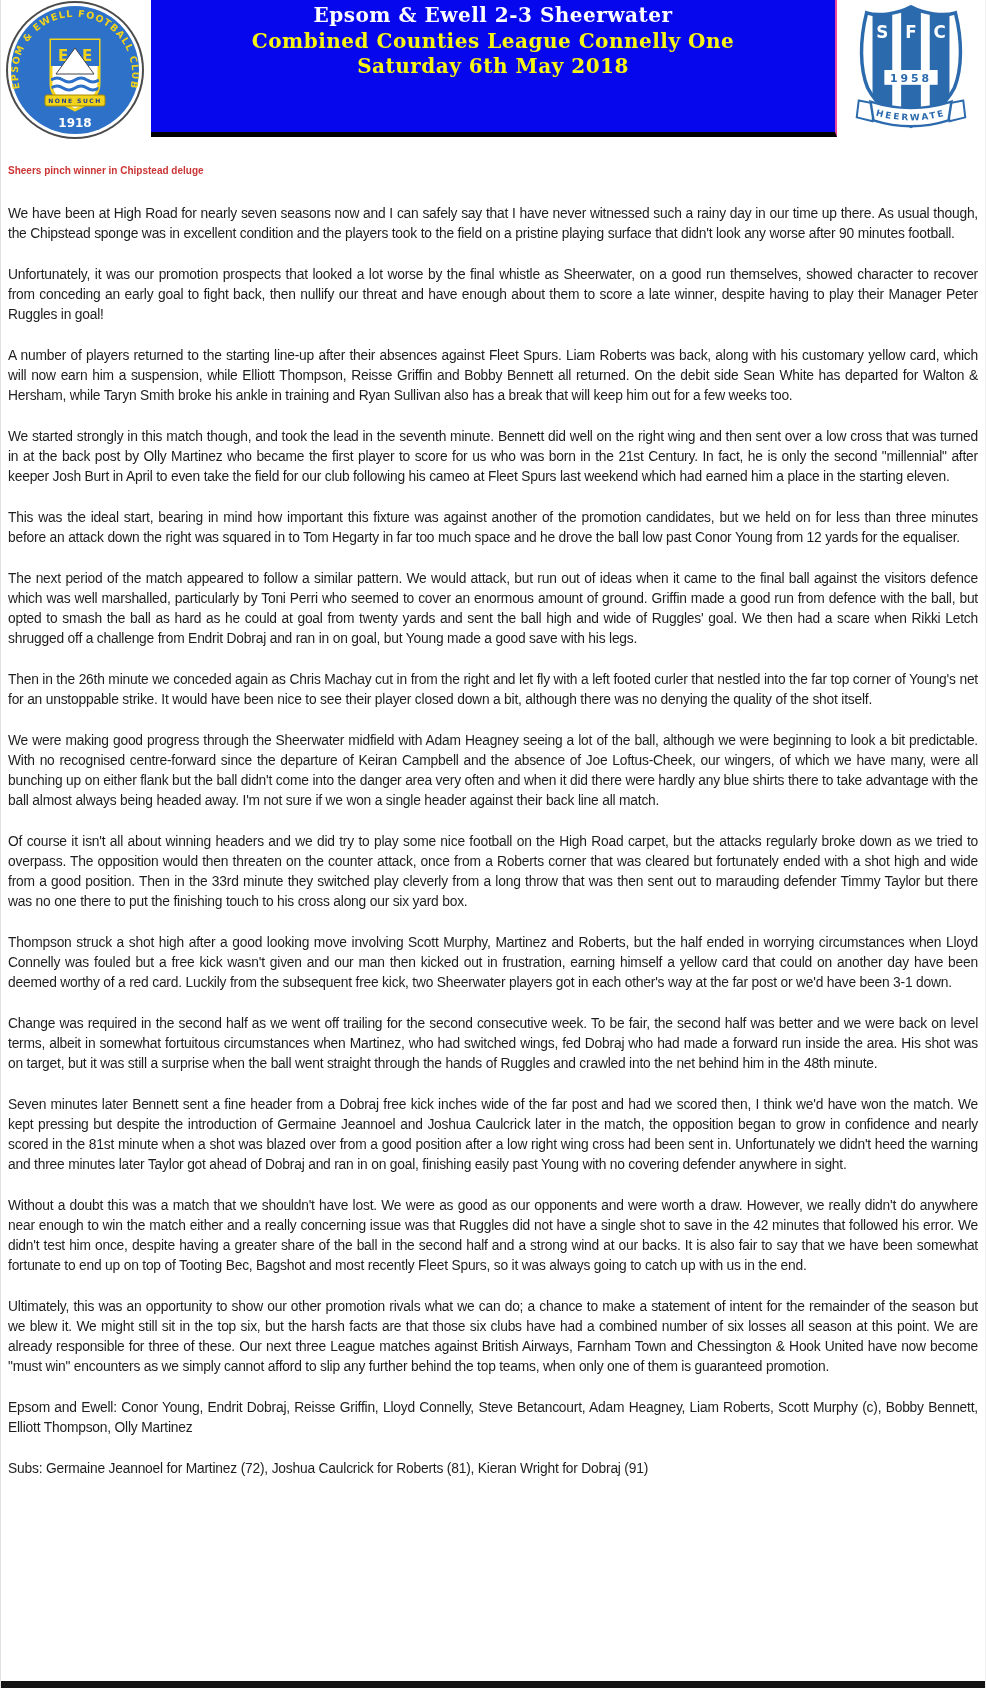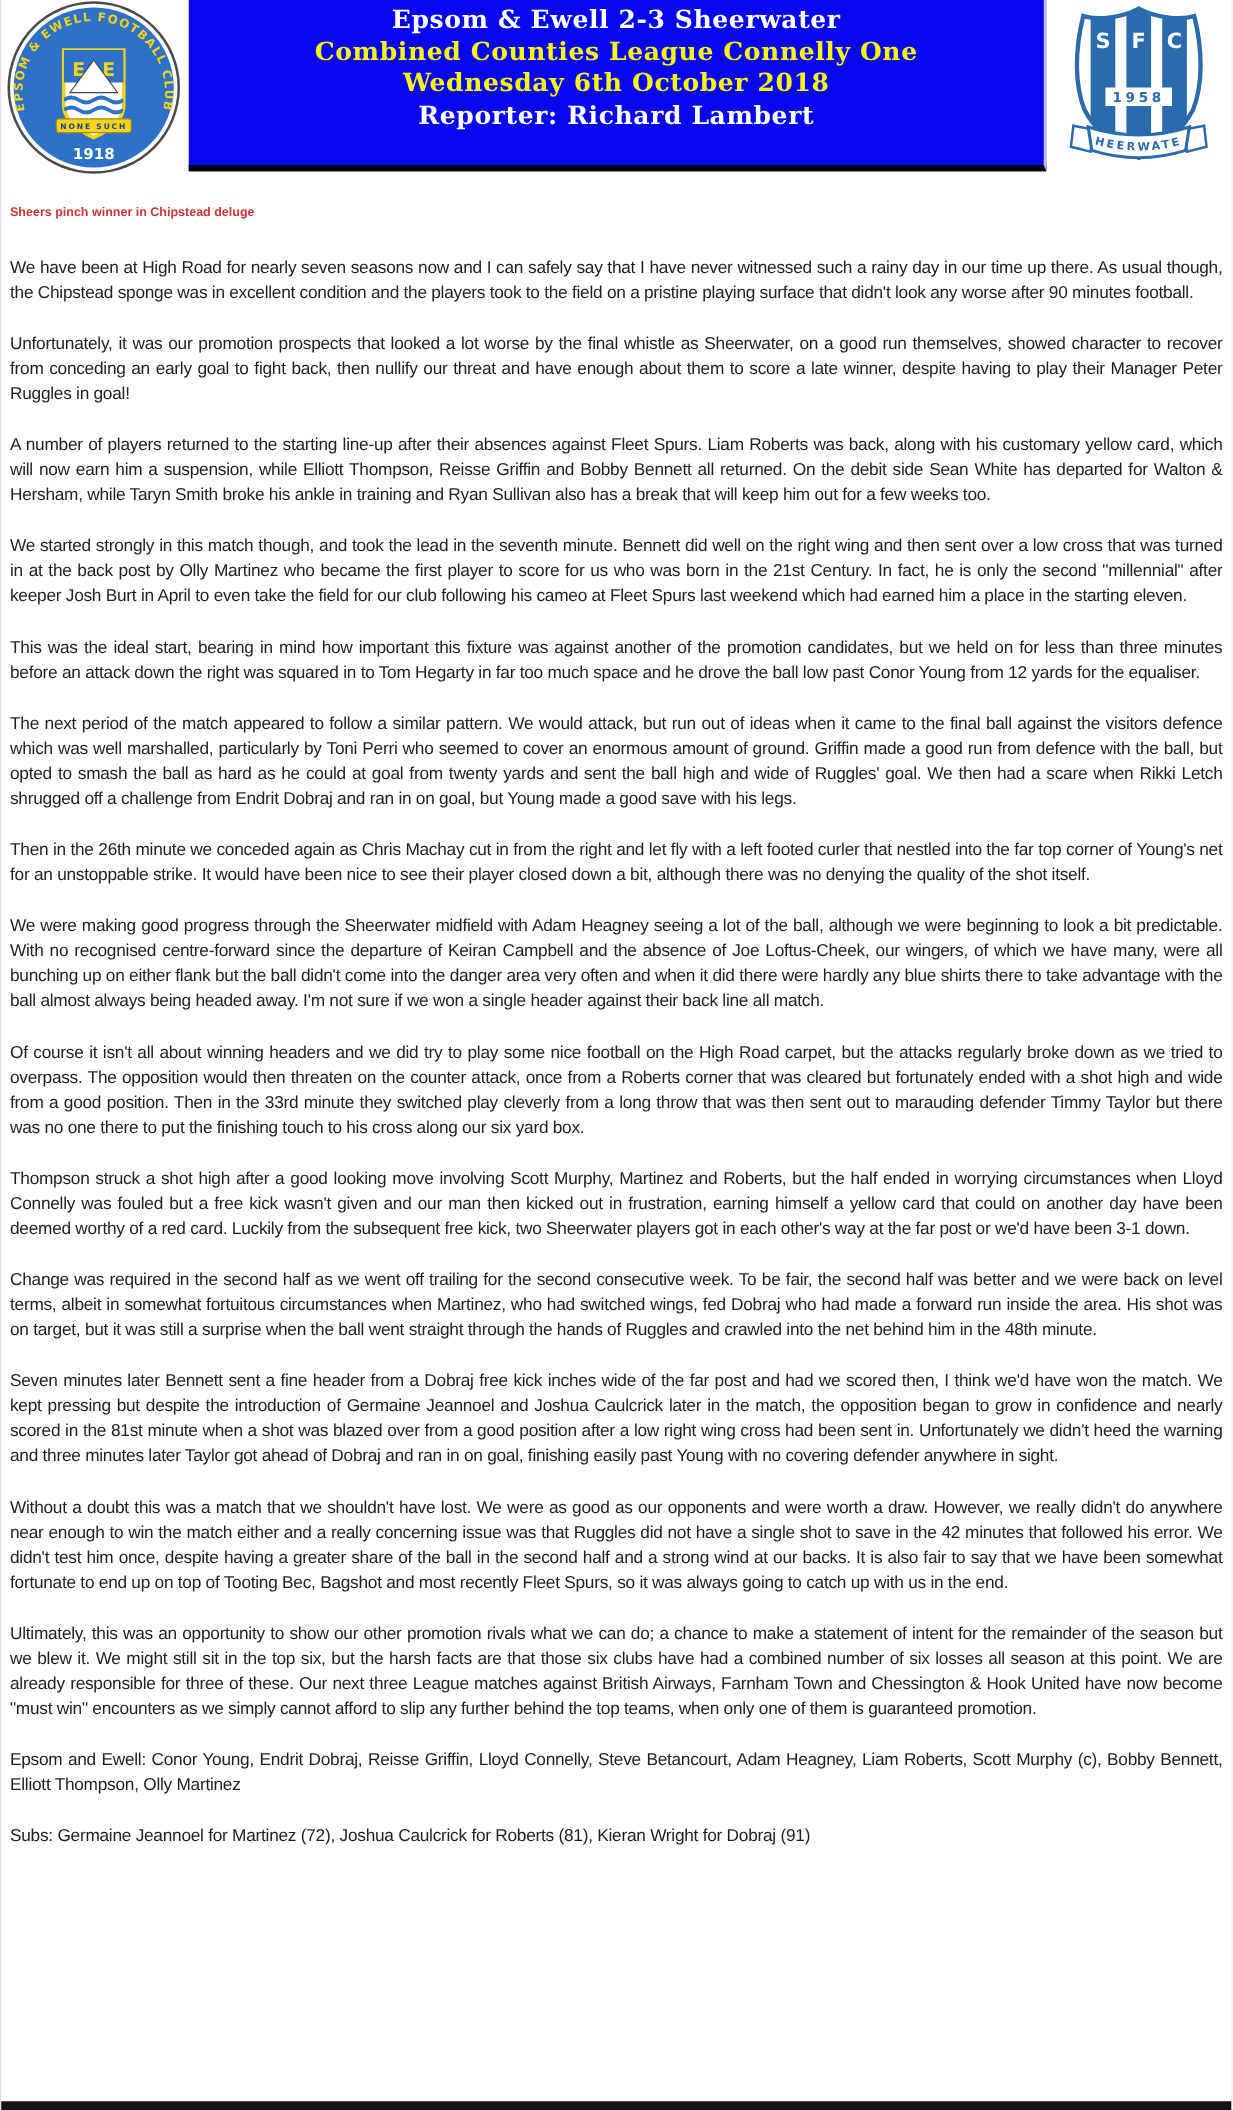--- a/index.html
+++ b/index.html
@@ -4,21 +4,21 @@
 <style>
   html,body{margin:0;padding:0;background:#ffffff;}
   body{width:986px;height:1688px;position:relative;overflow:hidden;
        font-family:"Liberation Sans",sans-serif;}
   .page{width:984px;height:1688px;border-left:1px solid #e2e2e2;border-right:1px solid #efefef;
         position:relative;background:#fff;}
   
   .masthead{display:flex;height:140px;align-items:flex-start;}
   .crest{width:148px;height:140px;display:flex;align-items:center;justify-content:center;flex:0 0 auto;}
   .banner{flex:1 1 auto;height:129px;margin-left:2px;background:var(--banner-blue,#0707ee);
-          border-bottom:5px solid #000;border-right:2px solid #c4b5fd;
+          border-bottom:5px solid #000;border-right:2px solid #ec4899;
           text-align:center;padding-top:3px;
           font-family:"DejaVu Serif",serif;font-weight:bold;}
   .banner-line{font-size:20px;line-height:25.5px;letter-spacing:0.5px;white-space:nowrap;}
   .t-white{color:var(--banner-white,#ffffff);}
   .t-yellow{color:var(--banner-yellow,#f8f512);}
   
   article{padding:12px 7px 0 7px;}
   .headline{font-size:10px;line-height:18px;font-weight:bold;margin:10px 0 24px 0;
             color:var(--headline-red,#cb3535);}
   .body-par{font-size:13.8px;font-weight:normal;color:var(--body-text,#1e1e1e);
@@ -59,22 +59,21 @@
         </g>
         <rect x="40" y="95" width="60" height="11" rx="2" fill="var(--crest-yellow-epsom)" stroke="#a88a00" stroke-width="1"></rect>
         <text x="70" y="103" font-size="6" font-weight="bold" text-anchor="middle" fill="#1e3f8f" letter-spacing="1.5">NONE SUCH</text>
         <text x="70" y="127" font-size="12" font-weight="bold" text-anchor="middle" fill="#ffffff">1918</text>
       </svg>
     </div>
 
     <div class="banner">
       <div class="banner-line t-white">Epsom &amp; Ewell 2-3 Sheerwater</div>
       <div class="banner-line t-yellow">Combined Counties League Connelly One</div>
-      <div class="banner-line t-yellow">Wednesday 6th October 2018</div>
-      <div class="banner-line t-white">Reporter: Richard Lambert</div>
+      <div class="banner-line t-yellow">Saturday 6th May 2018</div>
     </div>
 
     <div class="crest">
       <svg width="148" height="140" viewBox="0 0 150 140">
         <clipPath id="sfcShield">
           <path d="M75,6 C62,13 42,16 30,12 C23,40 23,68 31,88 C41,108 60,119 75,127 C90,119 109,108 119,88 C127,68 127,40 120,12 C108,16 88,13 75,6 Z"></path>
         </clipPath>
         <g clip-path="url(#sfcShield)">
           <rect x="20" y="0" width="110" height="132" fill="#ffffff"></rect>
           <rect x="36" y="0" width="20" height="132" fill="var(--crest-blue-sheerwater)"></rect>

